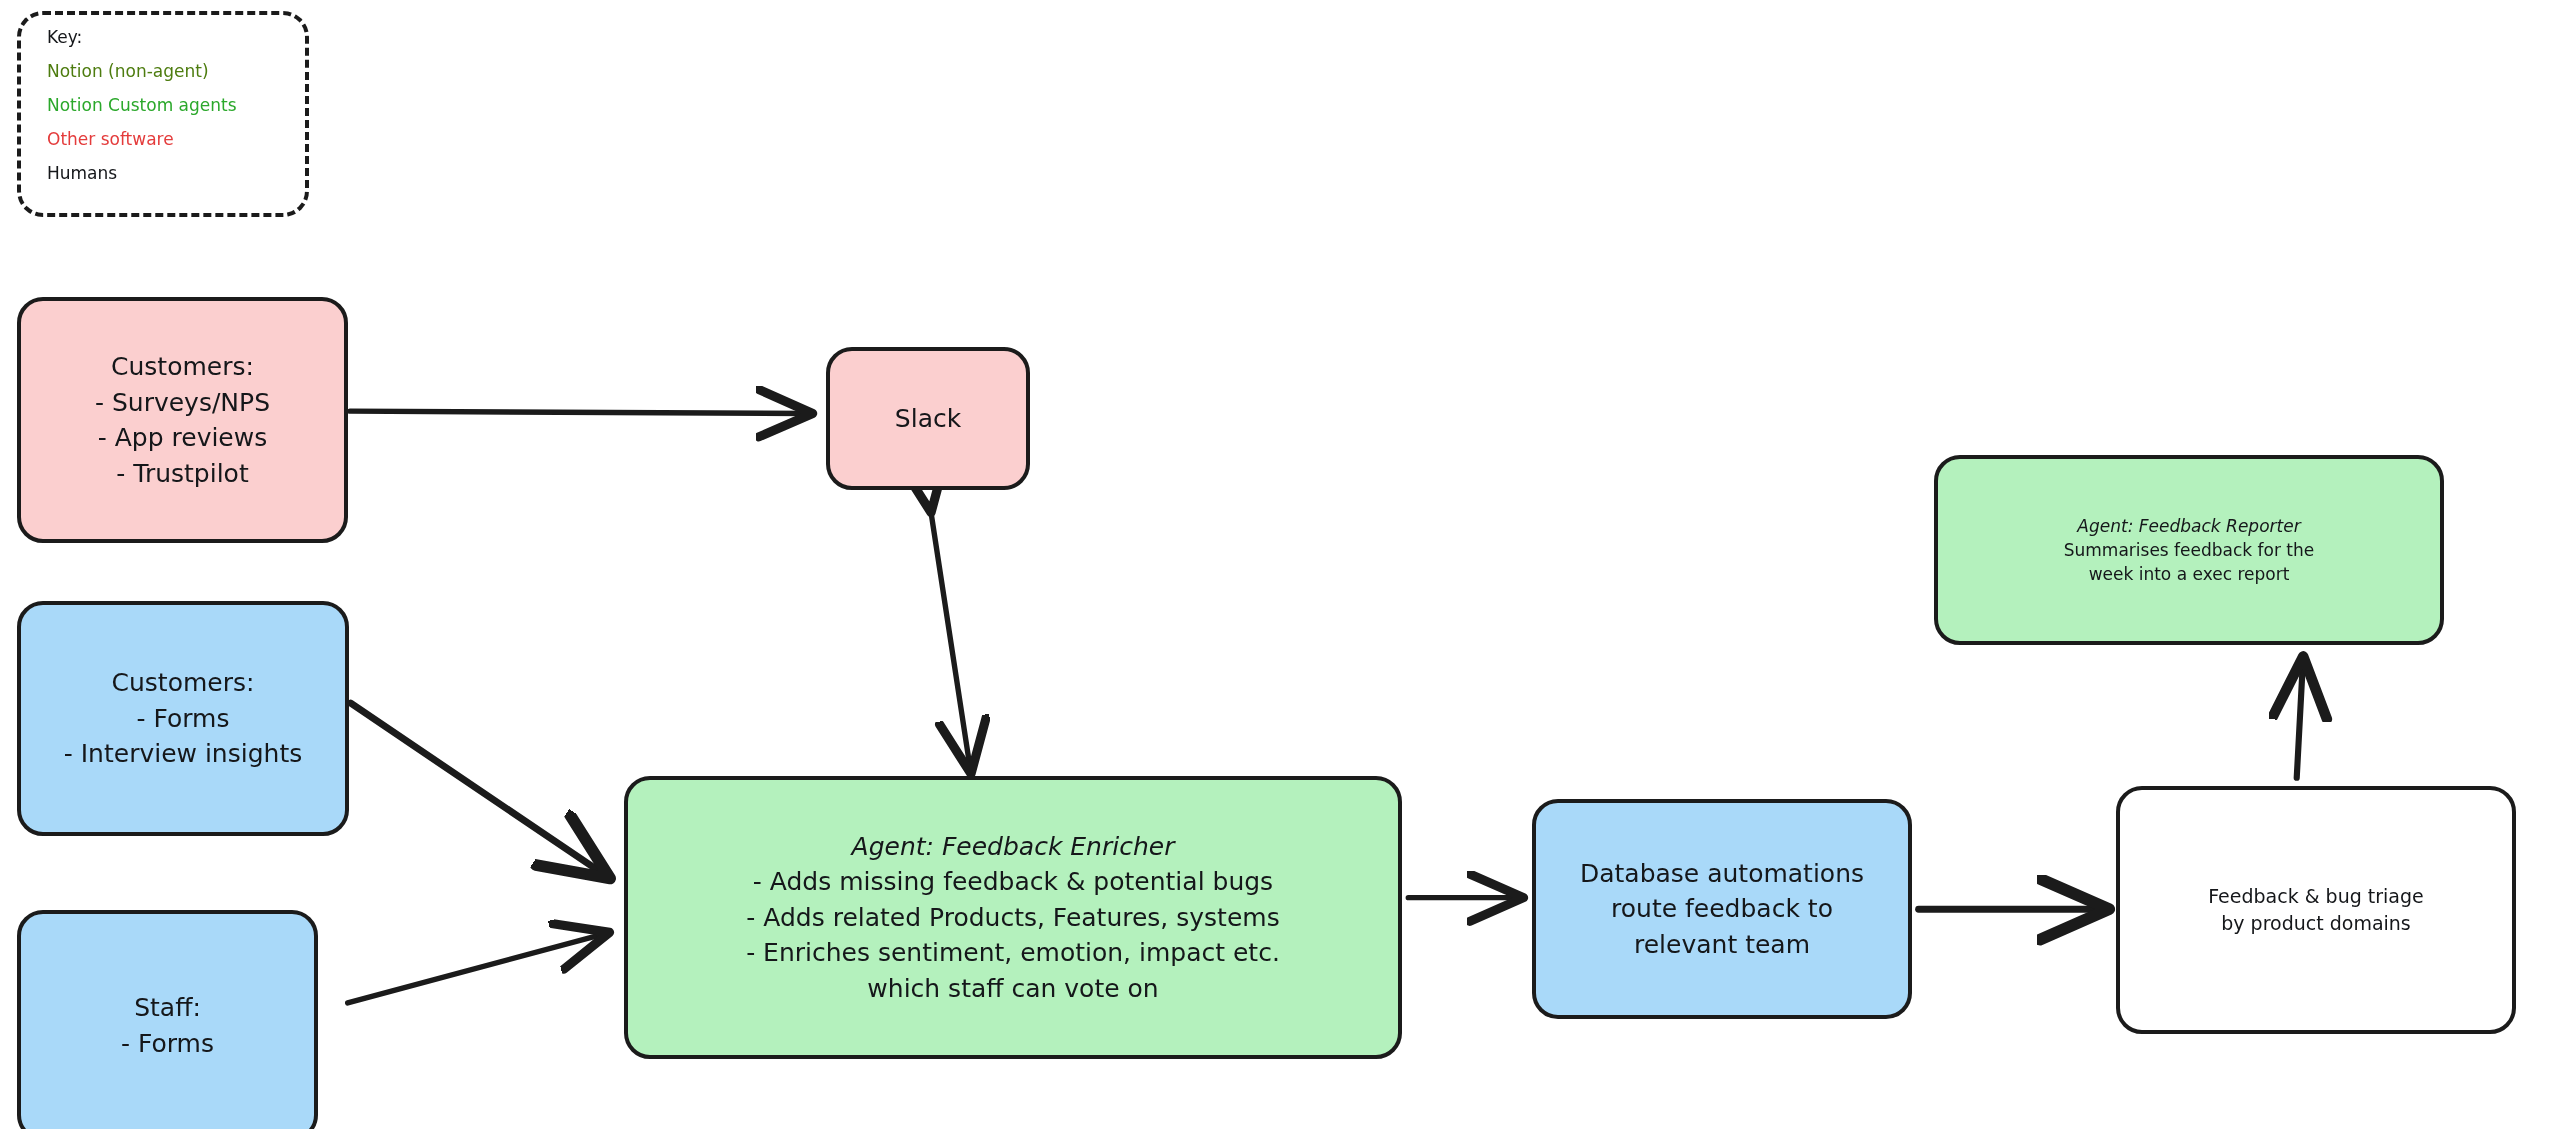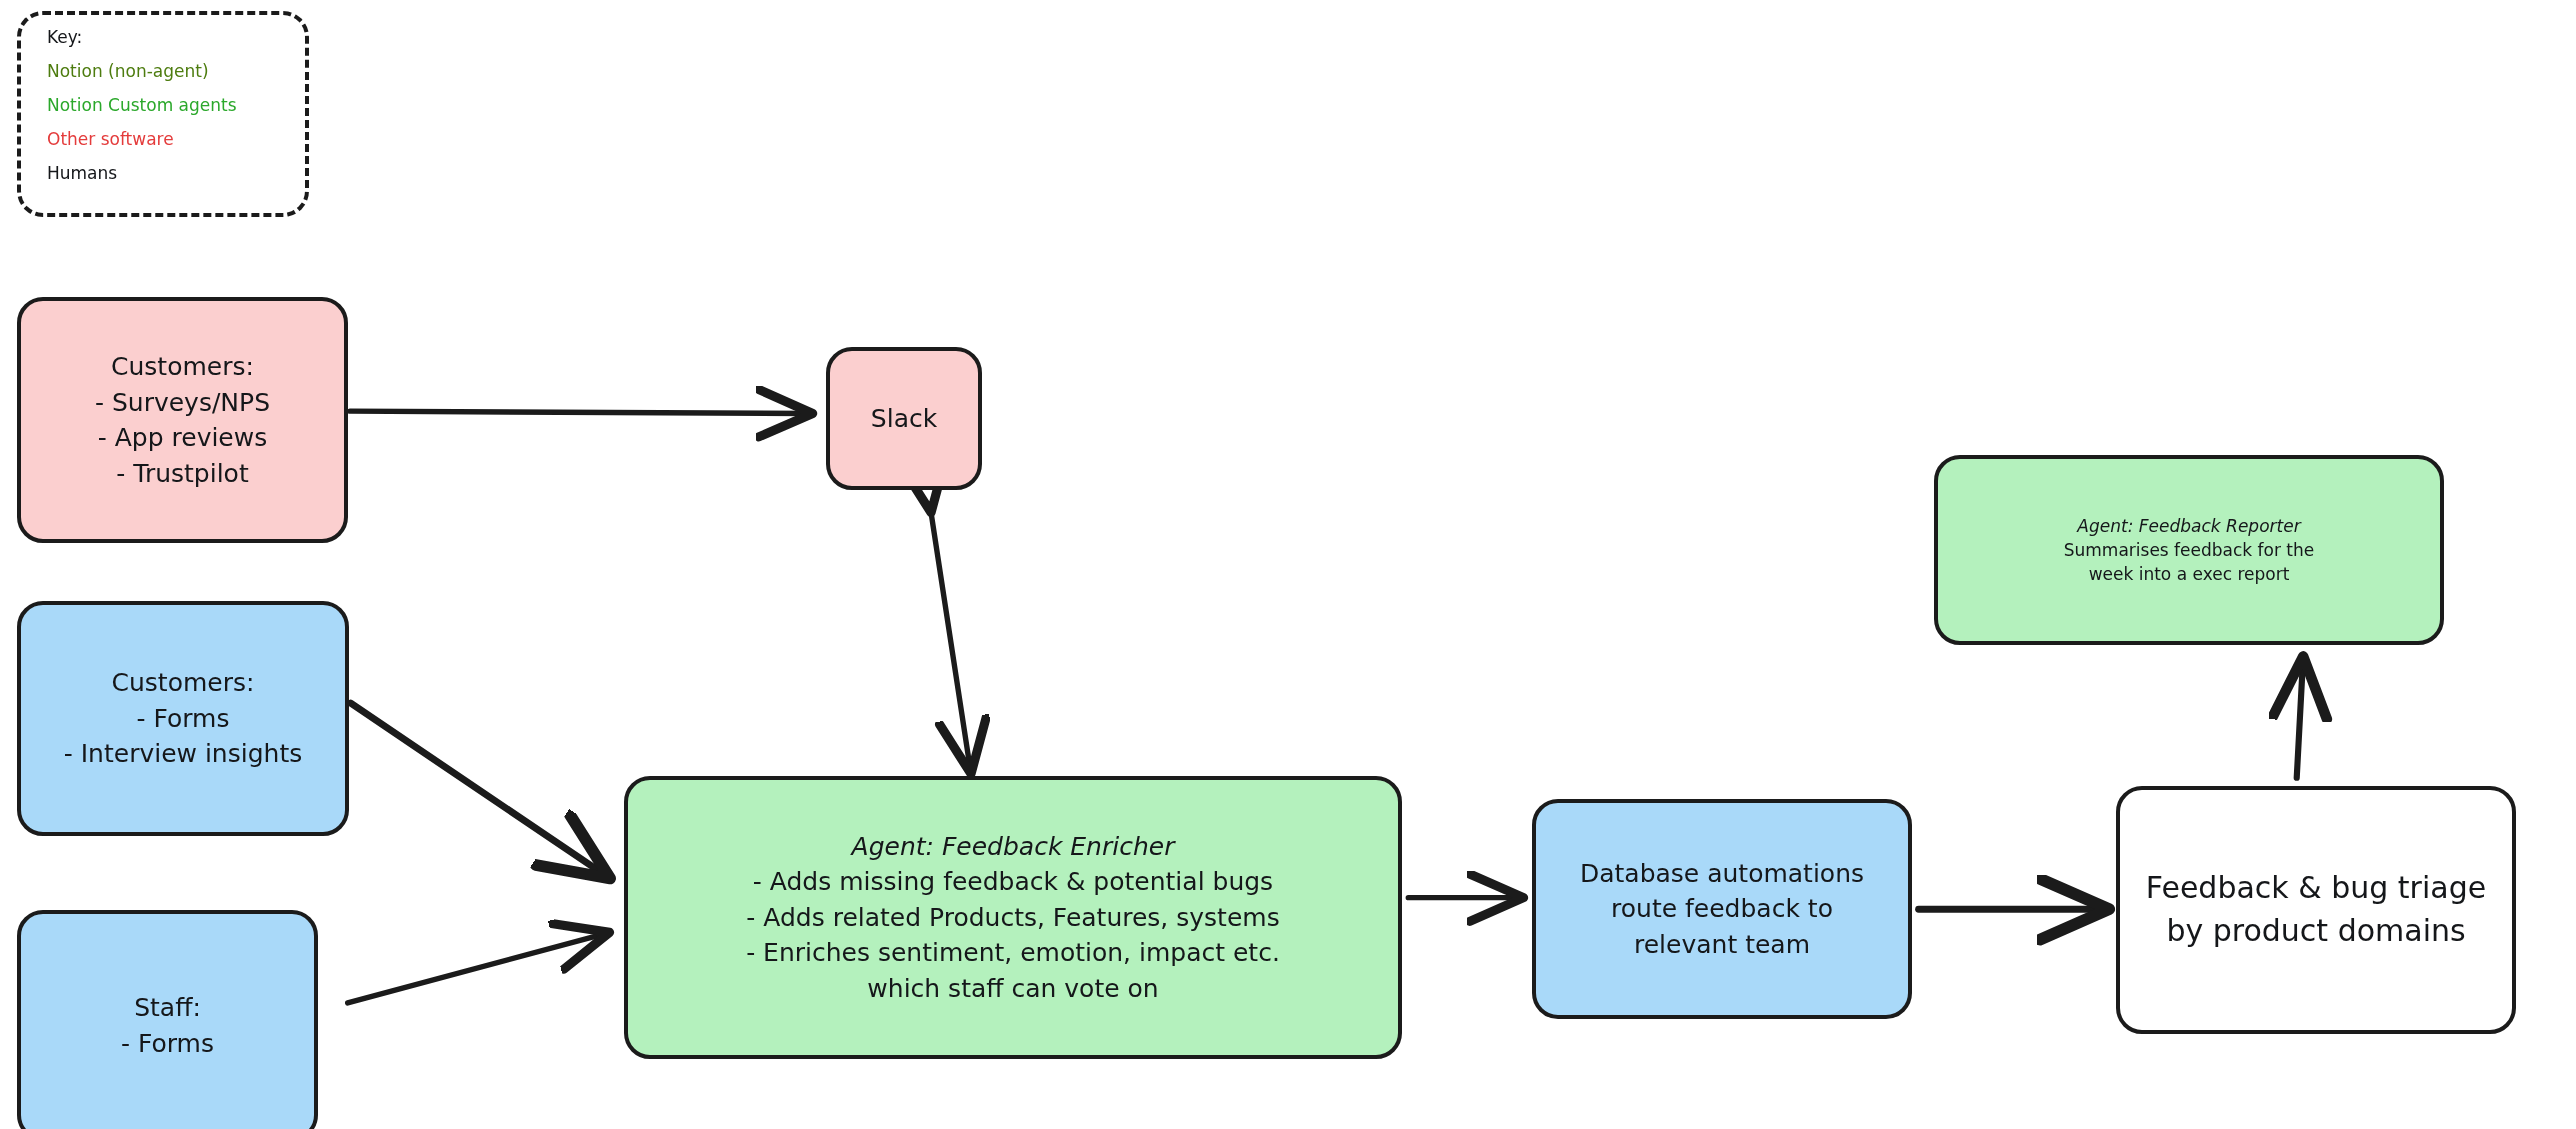--- a/index.html
+++ b/index.html
@@ -70,26 +70,26 @@
   }
   #legend .legend-row:last-child { margin-bottom: 0; }
   .lg-key     { color: #15171a; font-size: 22px; }
   .lg-blue    { color: #4d7c0f; }
   .lg-green   { color: #2ba82b; }
   .lg-red     { color: #e43b3b; }
   .lg-black   { color: #15171a; }
 
   
   #node-customers-pink { left: 17px;   top: 297px;  width: 331px; height: 246px; font-size: 25px; }
-  #node-slack          { left: 826px; top: 347px;  width: 156px; height: 143px; font-size: 25px; }
+  #node-slack          { left: 826px; top: 347px;  width: 204px; height: 143px; font-size: 25px; }
   #node-customers-blue { left: 17px;   top: 601px;  width: 332px; height: 235px; font-size: 25px; }
   #node-staff          { left: 17px;   top: 910px; width: 301px; height: 231px; font-size: 25px; }
   #node-enricher       { left: 624px;  top: 776px; width: 778px; height: 283px; font-size: 25px; }
   #node-database       { left: 1532px; top: 799px; width: 380px; height: 220px; font-size: 25px; }
-  #node-triage         { left: 2116px; top: 786px; width: 400px; height: 248px; font-size: 30px; }
+  #node-triage         { left: 2116px; top: 786px; width: 400px; height: 248px; font-size: 19px; }
   #node-reporter       { left: 1934px; top: 455px;  width: 510px; height: 190px; font-size: 17px; }
 </style>
 </head>
 <body>
 
 <div id="canvas">
 
   <svg class="edges" viewBox="0 0 3351 1469">
     <defs>
       <marker id="ah" markerWidth="14" markerHeight="14" refX="9.5" refY="5" orient="auto" markerUnits="strokeWidth">

